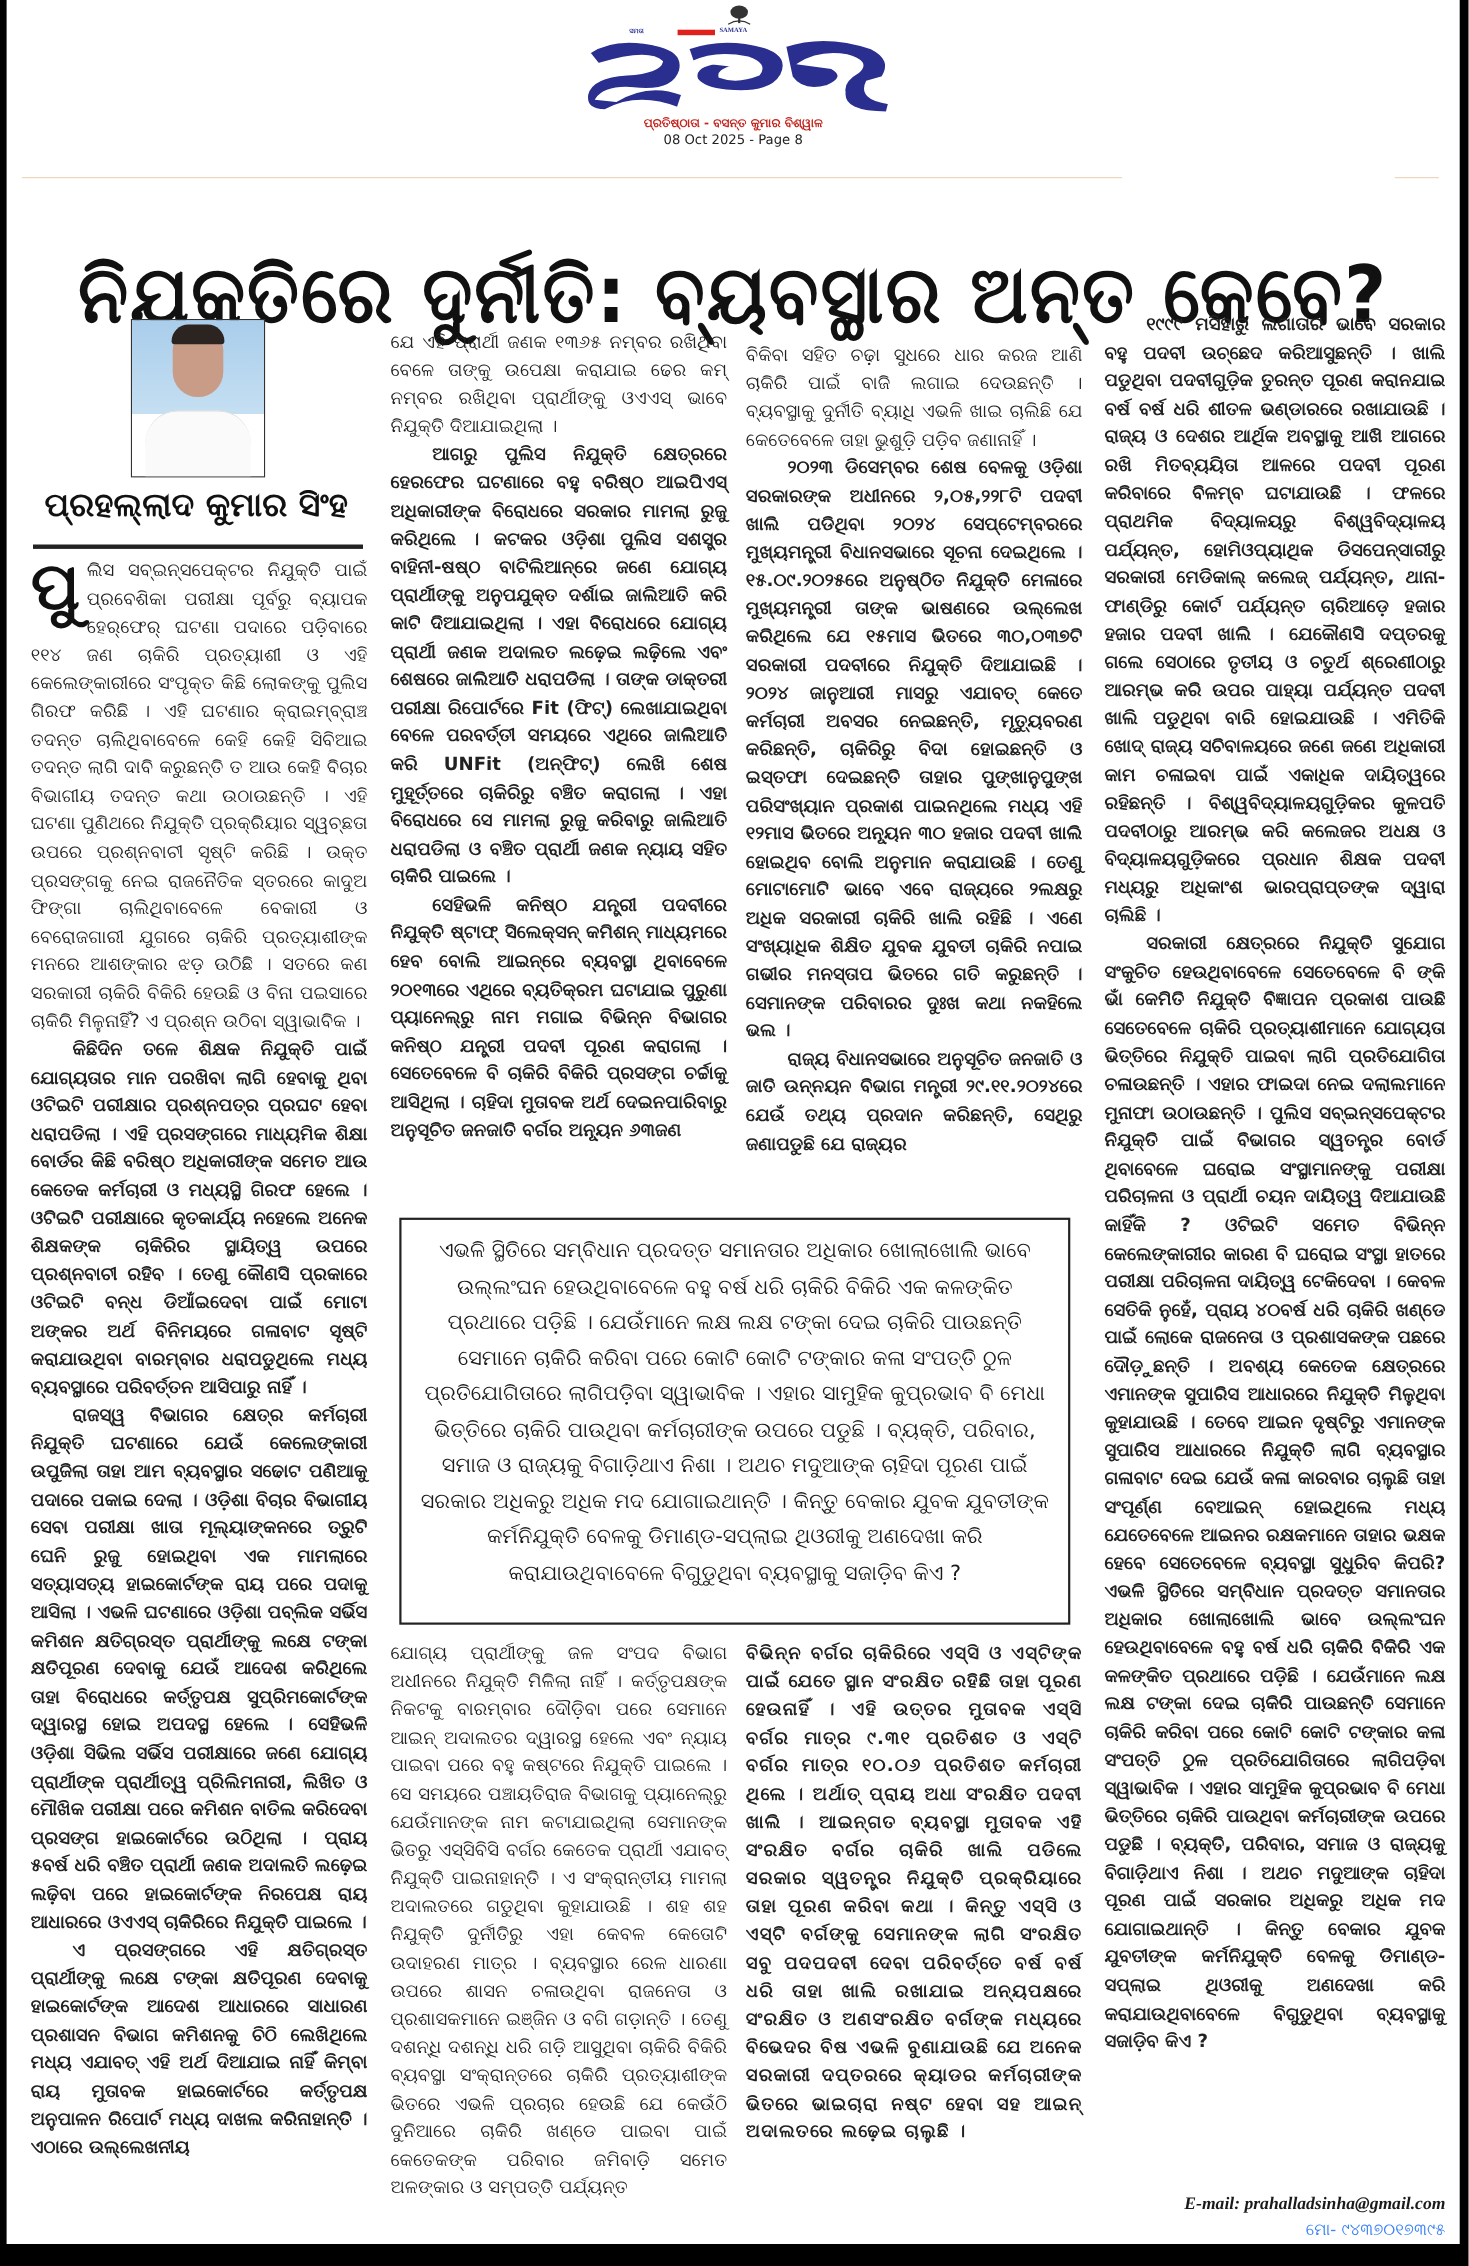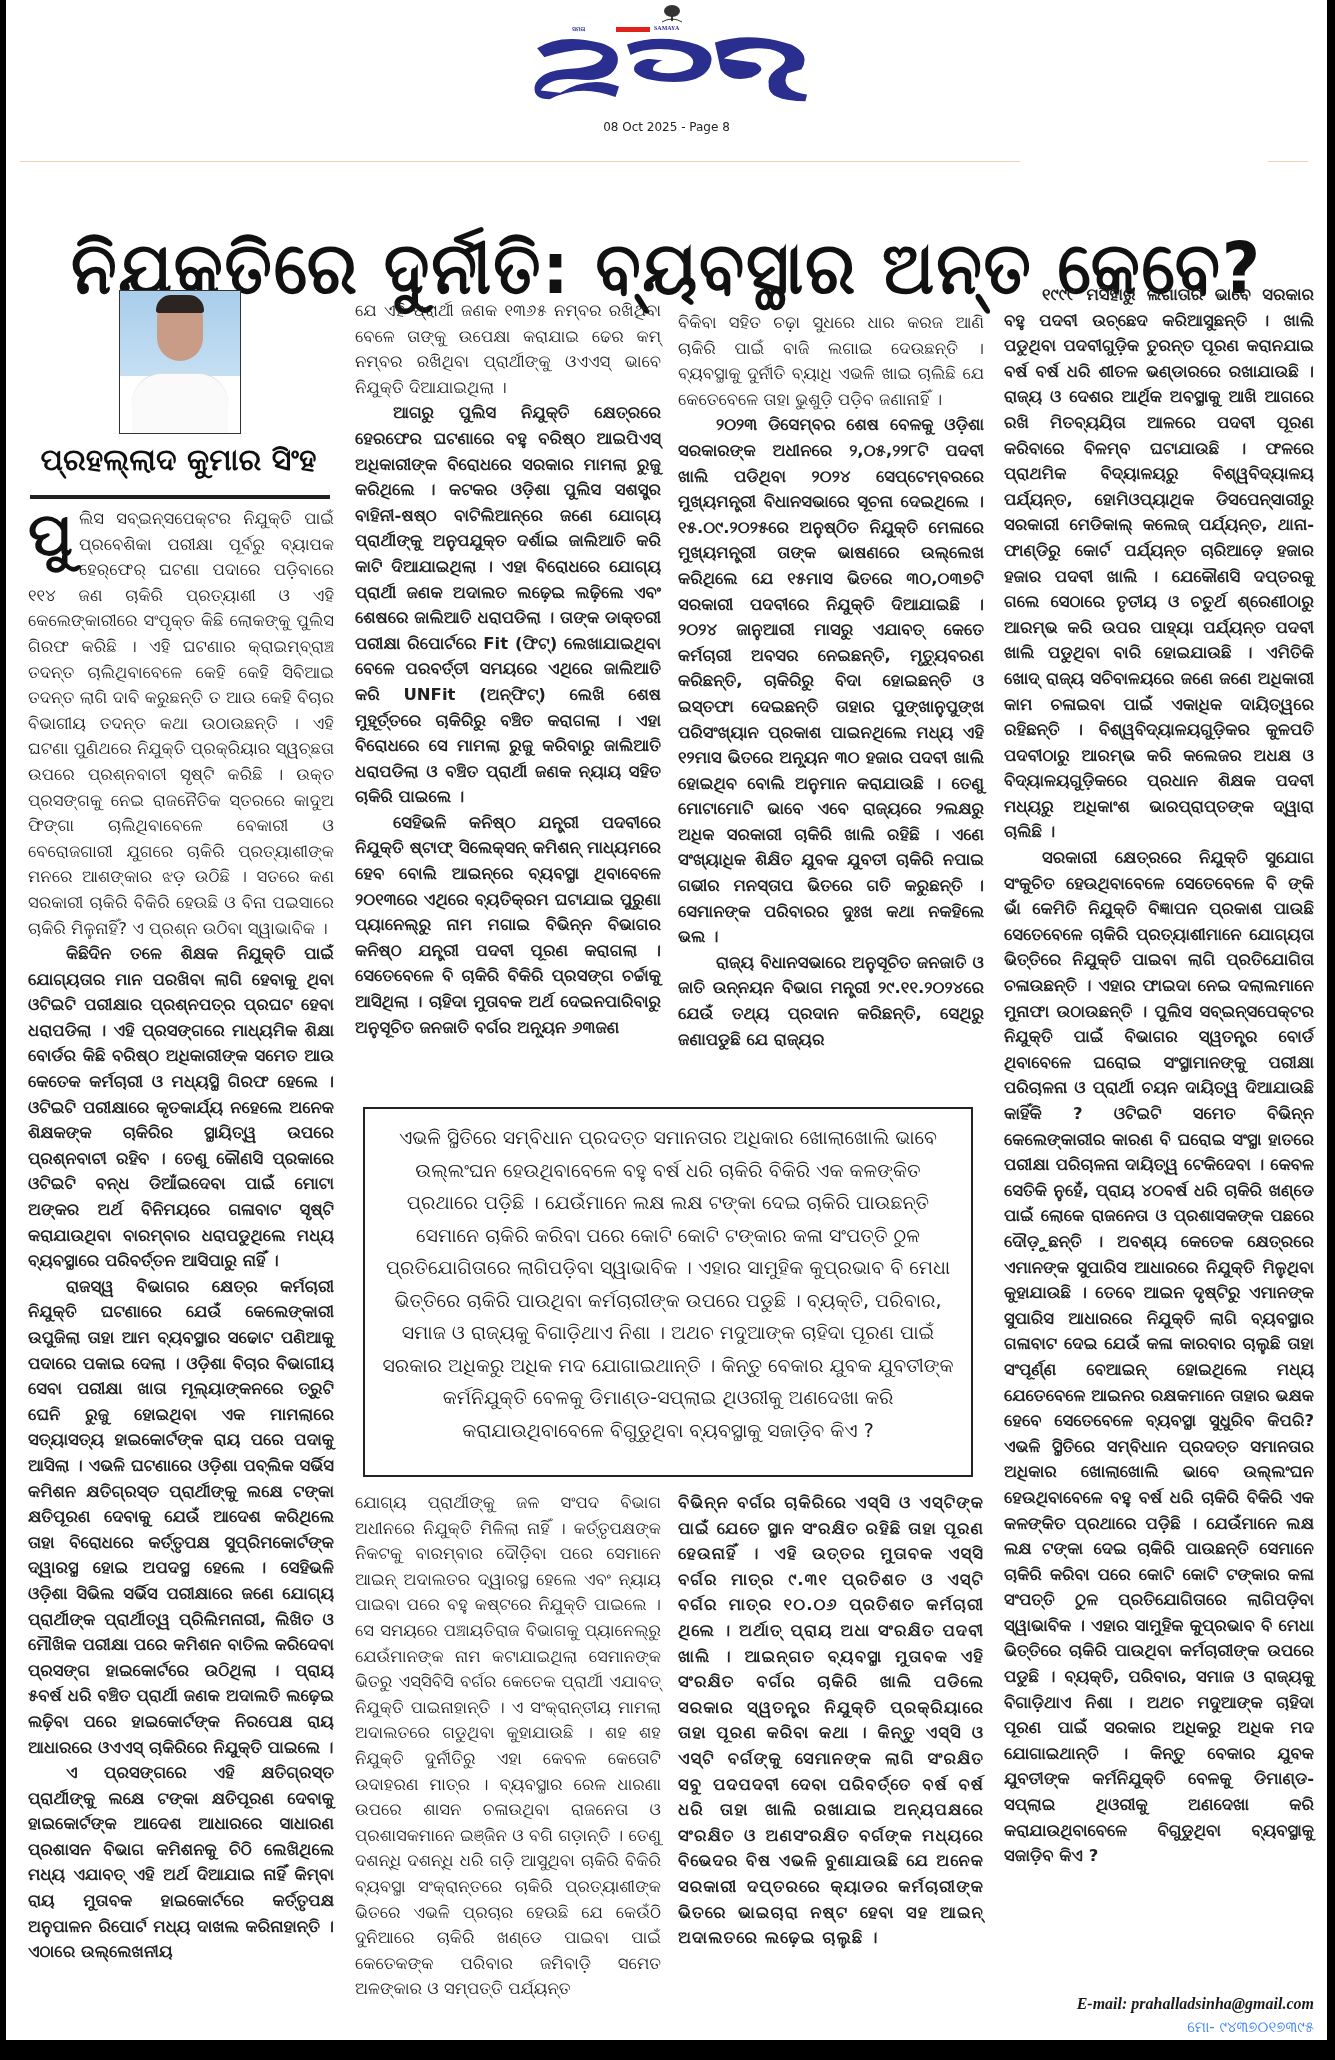--- a/index.html
+++ b/index.html
@@ -77,20 +77,21 @@
     <div class="tag-row">
       <span class="tag-left">ସମତା</span>
       <span class="tag-bar"></span>
       <span class="tag-right">SAMAYA</span>
     </div>
     <svg class="logo" viewBox="0 0 284 70">
       <path d="M6 14 Q30 -2 70 8 Q92 14 88 30 Q82 50 46 46 Q20 44 12 56 L30 58 Q60 40 90 52 L86 64 Q50 50 20 66 Q2 66 4 52 Q8 36 40 34 Q70 32 72 22 Q60 10 14 24 Z" fill="#2a2f8f" stroke="#fff" stroke-width="1.5"></path>
       <path d="M96 10 Q130 -2 168 10 Q188 18 180 34 Q170 52 130 48 Q110 46 104 38 Q100 28 118 24 L136 26 Q122 30 124 36 Q140 42 160 34 Q168 24 150 18 Q120 12 100 22 Z" fill="#2a2f8f" stroke="#fff" stroke-width="1.5"></path>
       <path d="M184 8 Q220 -4 262 10 Q282 20 272 36 L258 40 Q250 56 278 60 L276 68 Q236 68 238 50 Q236 40 250 32 Q262 22 240 16 Q214 12 196 24 L226 28 Q240 36 222 44 Q200 50 190 36 Z" fill="#2a2f8f" stroke="#fff" stroke-width="1.5"></path>
     </svg>
+    <div class="tagline">ପ୍ରତିଷ୍ଠାତା - ବସନ୍ତ କୁମାର ବିଶ୍ୱାଳ</div>
     <div class="dateline">08 Oct 2025 - Page 8</div>
   </div>
   <div class="rule-top" style="left:14px;width:1000px;"></div>
   <div class="rule-top" style="left:1262px;width:40px;"></div>
 
   <h1 class="headline">ନିଯୁକ୍ତିରେ ଦୁର୍ନୀତି: ବ୍ୟବସ୍ଥାର ଅନ୍ତ କେବେ?</h1>
 
   <div class="photo">
     <div class="shirt"></div>
     <div class="face"></div>

